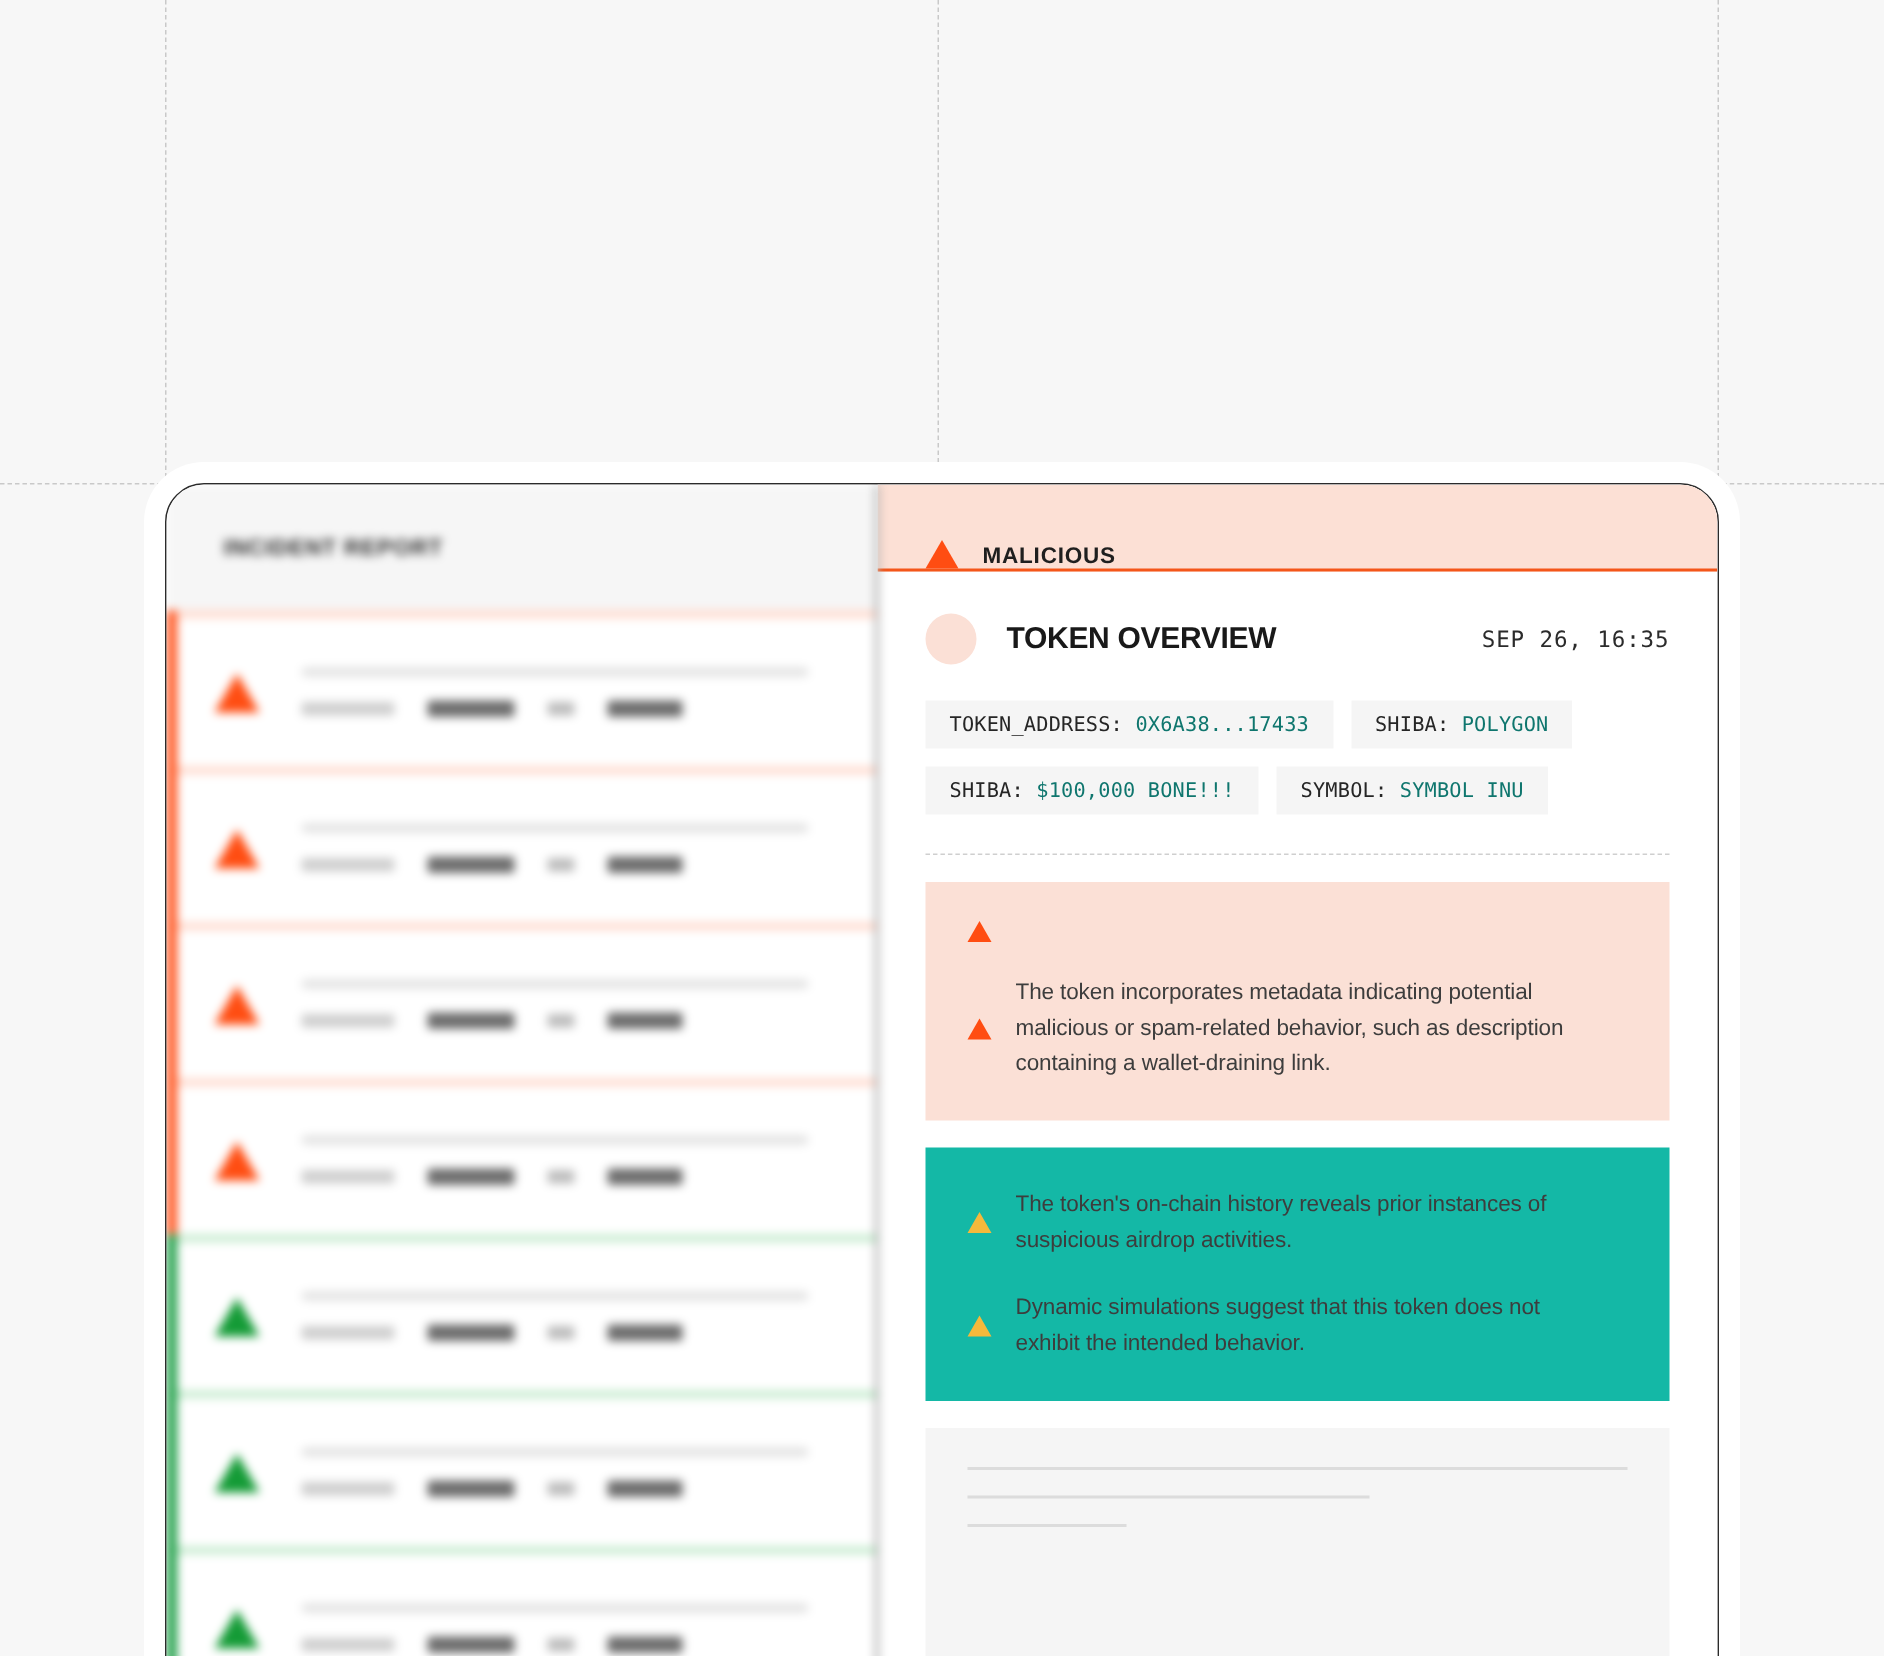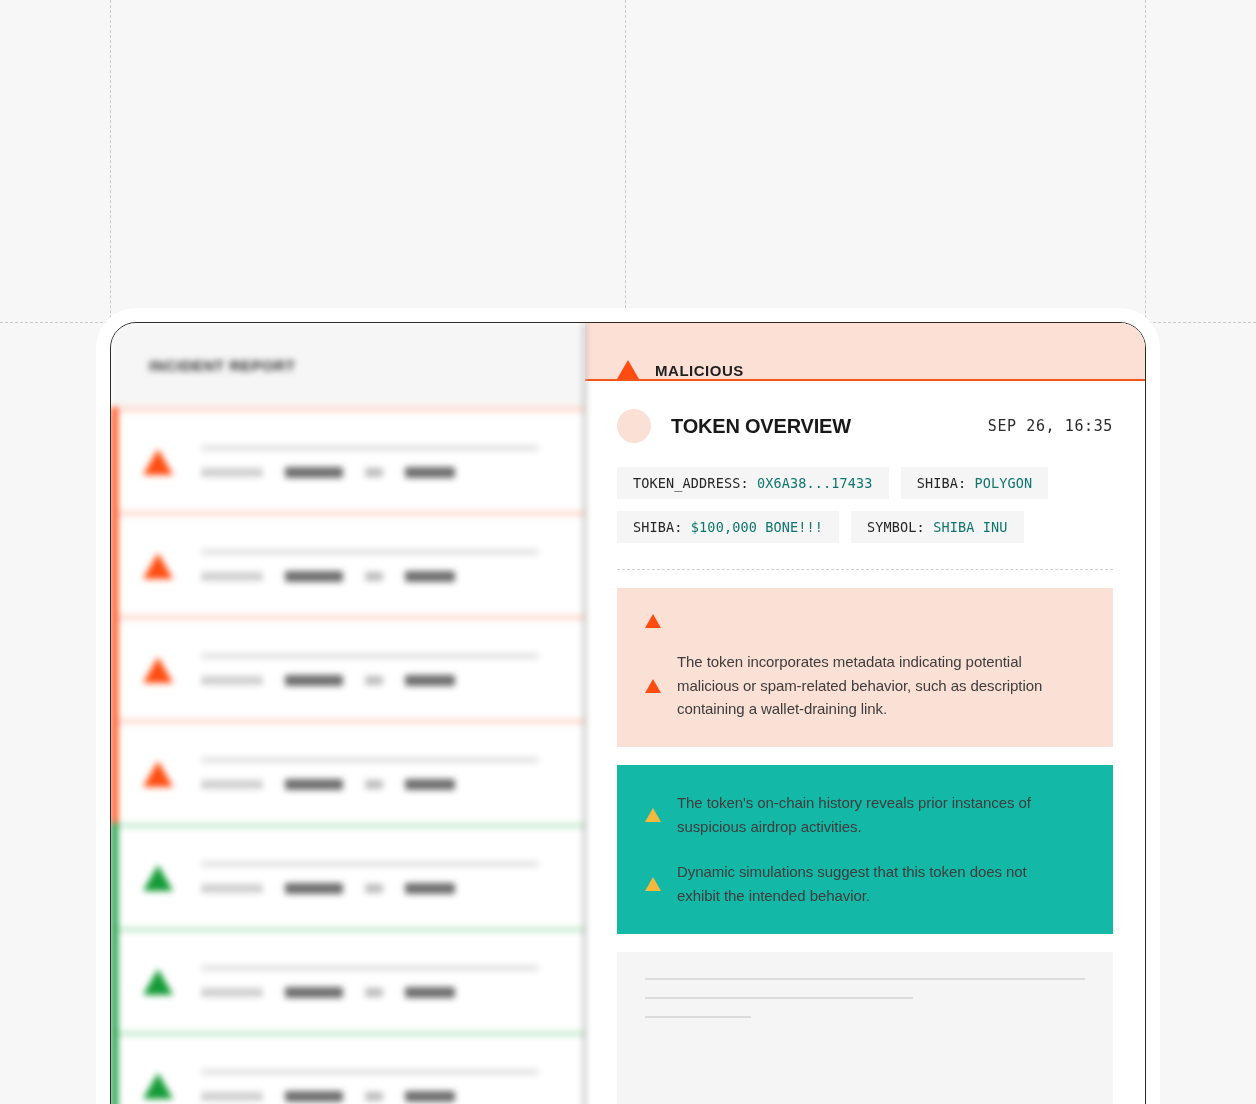--- a/index.html
+++ b/index.html
@@ -399,21 +399,21 @@
         </div>
       </div>
 
       <div class="chip-row">
         <div class="chip">
           <span class="k">SHIBA:</span>
           <span class="v">$100,000 BONE!!!</span>
         </div>
         <div class="chip">
           <span class="k">SYMBOL:</span>
-          <span class="v">SHIBA INU</span>
+          <span class="v">SYMBOL INU</span>
         </div>
       </div>
 
       <div class="dashed-sep"></div>
 
       <div class="finding-card card-danger">
         <div class="finding">
           <span class="f-tri danger"></span>
         </div>
         <div class="finding">

